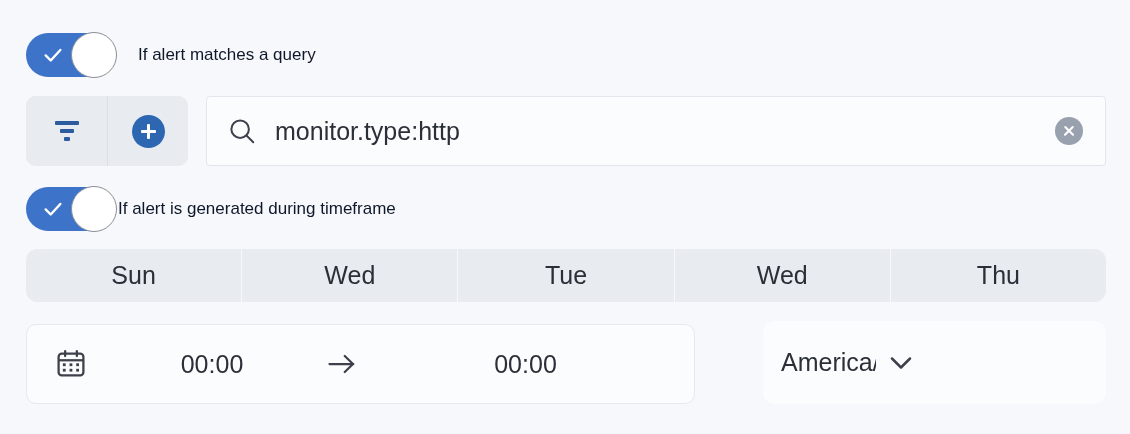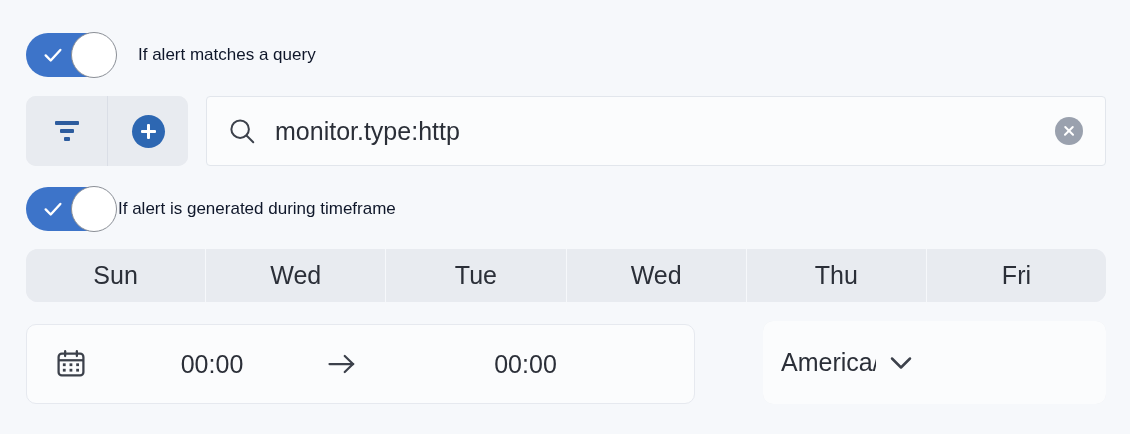--- a/index.html
+++ b/index.html
@@ -333,21 +333,20 @@
     </div>
     <span class="toggle-label">If alert is generated during timeframe</span>
   </div>
 
   <div class="days">
     <div class="day">Sun</div>
     <div class="day">Wed</div>
     <div class="day">Tue</div>
     <div class="day">Wed</div>
     <div class="day">Thu</div>
-    <div class="day">Fri</div>
   </div>
 
   <div class="time-range">
     <svg class="cal-icon" viewBox="0 0 24 24" fill="none">
       <rect x="2.7" y="4.3" width="18.6" height="16.2" rx="2.4" stroke="#3c414b" stroke-width="1.7"></rect>
       <path d="M2.7 9.2 H21.3" stroke="#3c414b" stroke-width="1.7"></path>
       <path d="M7.6 2.4 V6" stroke="#3c414b" stroke-width="1.7" stroke-linecap="round"></path>
       <path d="M16.4 2.4 V6" stroke="#3c414b" stroke-width="1.7" stroke-linecap="round"></path>
       <rect x="5.9" y="11.5" width="2.1" height="2.1" fill="#3c414b"></rect>
       <rect x="10.9" y="11.5" width="2.1" height="2.1" fill="#3c414b"></rect>

